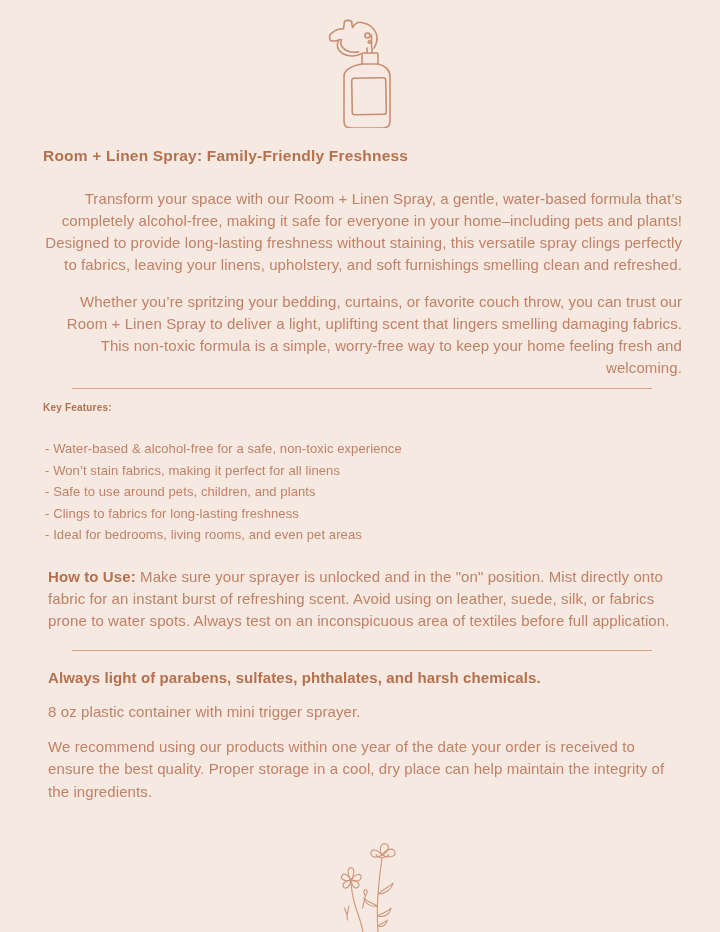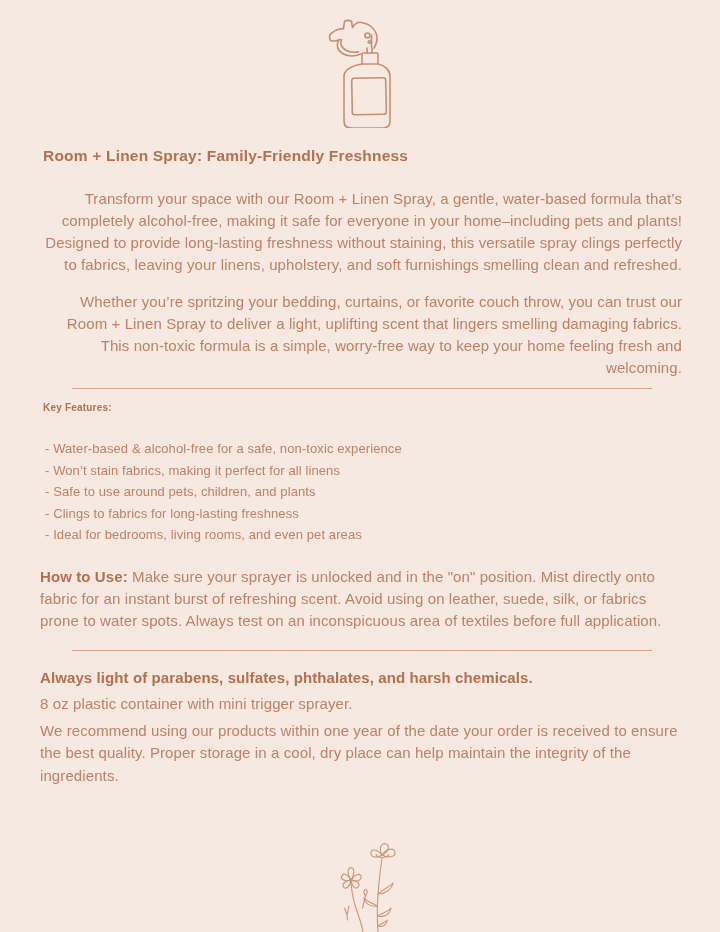--- a/index.html
+++ b/index.html
@@ -14,21 +14,21 @@
     width: 720px; height: 932px;
     box-sizing: border-box;
     padding: 6px 36px;
     color: #c08167;
   }
   .bottle-wrap { text-align: center; padding-top: 12px; height: 112px; }
   h1.title {
     font-size: 15.5px; font-weight: bold; color: #b3714f;
     letter-spacing: 0.2px; margin: 17px 0 0 7px;
   }
-  p { font-size: 15px; line-height: 22px; letter-spacing: 0.1px; margin: 4px; }
+  p { font-size: 15px; line-height: 22px; letter-spacing: 0.1px; margin: 12px; }
   .centered { text-align: right; margin: 15px 2px 0; }
   .p1 { margin-top: 23px; }
   .tagline { margin-top: 22px; }
   hr.divider {
     border: none; border-top: 1.6px solid #d9a28a;
     margin: 9px 32px 0 36px;
   }
   hr.divider2 { margin-top: 18px; }
   h2.kf {
     font-size: 10px; font-weight: bold; color: #b3714f;

